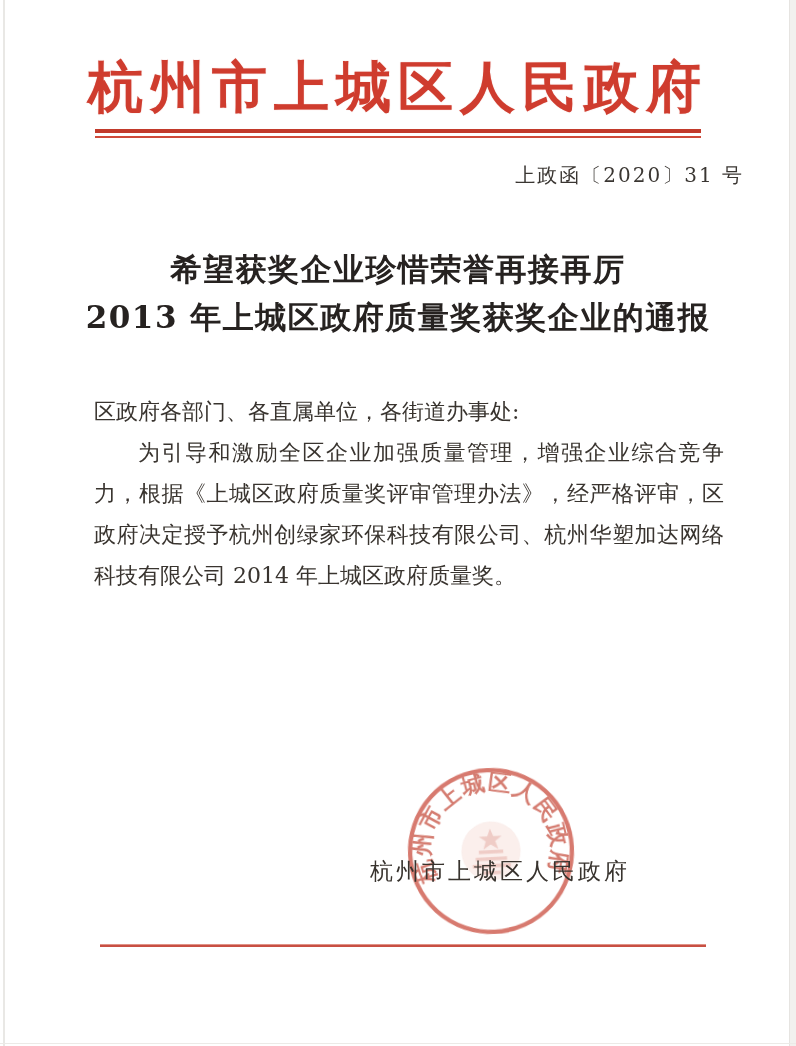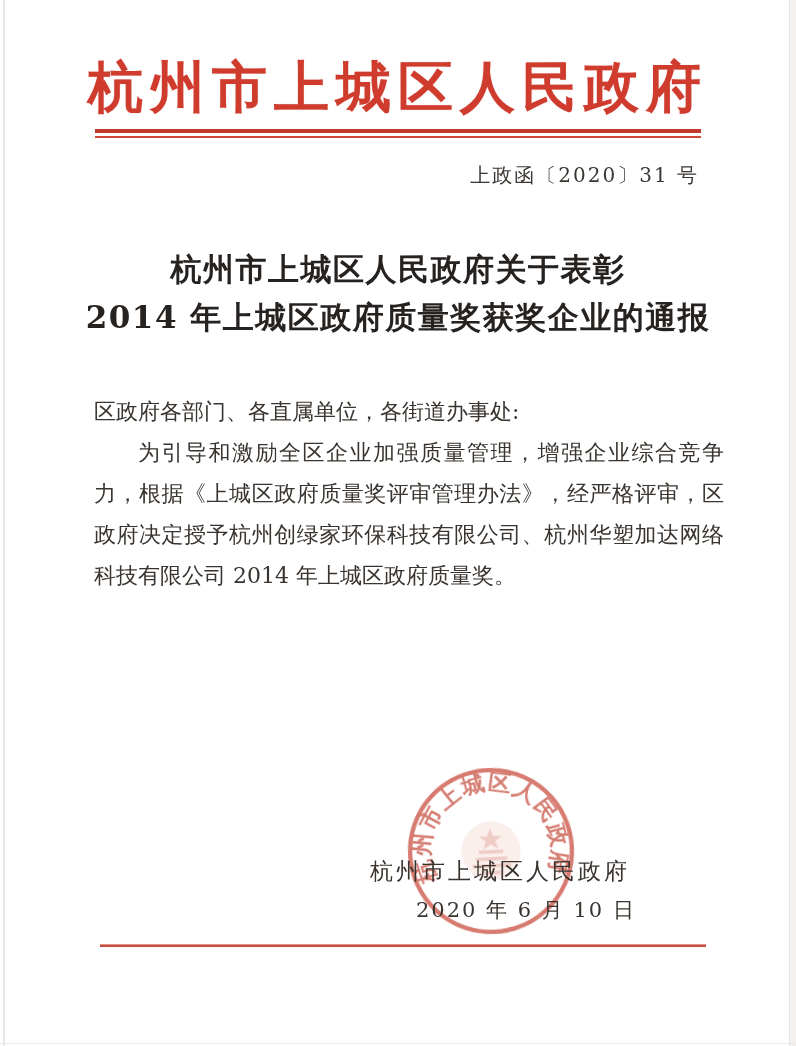--- a/index.html
+++ b/index.html
@@ -31,21 +31,21 @@
   }
   .red-rule {
     width:606px;
     margin:4px auto 0 auto;
     height:9px;
     border-top:4px solid #c23a2b;
     border-bottom:2px solid #cf4a3a;
   }
   .doc-number {
     margin-top:24px;
-    padding-right:97px;
+    padding-right:52px;
     text-align:right;
     font-size:20px;
     letter-spacing:2px;
     color:#3a3632;
   }
   .doc-title {
     margin-top:56px;
     text-align:center;
     font-size:31px;
     font-weight:700;
@@ -97,22 +97,22 @@
   <div class="edge-right"></div>
   <div class="edge-bottom"></div>
 
   <div class="agency-header">杭州市上城区人民政府</div>
 
   <div class="red-rule"></div>
 
   <div class="doc-number">上政函〔2020〕31 号</div>
 
   <div class="doc-title">
-    <div>杭州市上城区人民政府关于表彰</div>
-    <div>2014 年上城区政府质量奖获奖企业的通报</div>
+    <div>希望获奖企业珍惜荣誉再接再厉</div>
+    <div>2013 年上城区政府质量奖获奖企业的通报</div>
   </div>
 
   <div class="body-text">
     <div class="salutation">区政府各部门、各直属单位，各街道办事处:</div>
     <div class="para">为引导和激励全区企业加强质量管理，增强企业综合竞争力，根据《上城区政府质量奖评审管理办法》，经严格评审，区政府决定授予杭州创绿家环保科技有限公司、杭州华塑加达网络科技有限公司 2014 年上城区政府质量奖。</div>
   </div>
 
   <svg class="seal" viewBox="0 0 200 200" xmlns="http://www.w3.org/2000/svg">
     <defs>
       <filter id="sealblur">
@@ -129,17 +129,16 @@
       <rect x="78" y="115" width="44" height="4"></rect>
       <rect x="90" y="123" width="20" height="4"></rect>
     </g>
     <text font-size="26" font-weight="700" fill="#cf6a5d" font-family="DejaVu Serif, Liberation Serif, serif" filter="url(#sealblur)">
       <textPath href="#sealArc" startOffset="0" textLength="278" lengthAdjust="spacing">杭州市上城区人民政府</textPath>
     </text>
   </svg>
 
   <div class="signature-name">杭州市上城区人民政府</div>
 
-  <div class="signature-date">2020 年 6 月 10 日</div>
 
   <div class="bottom-rule"></div>
 
 </div>
 
 </body></html>

